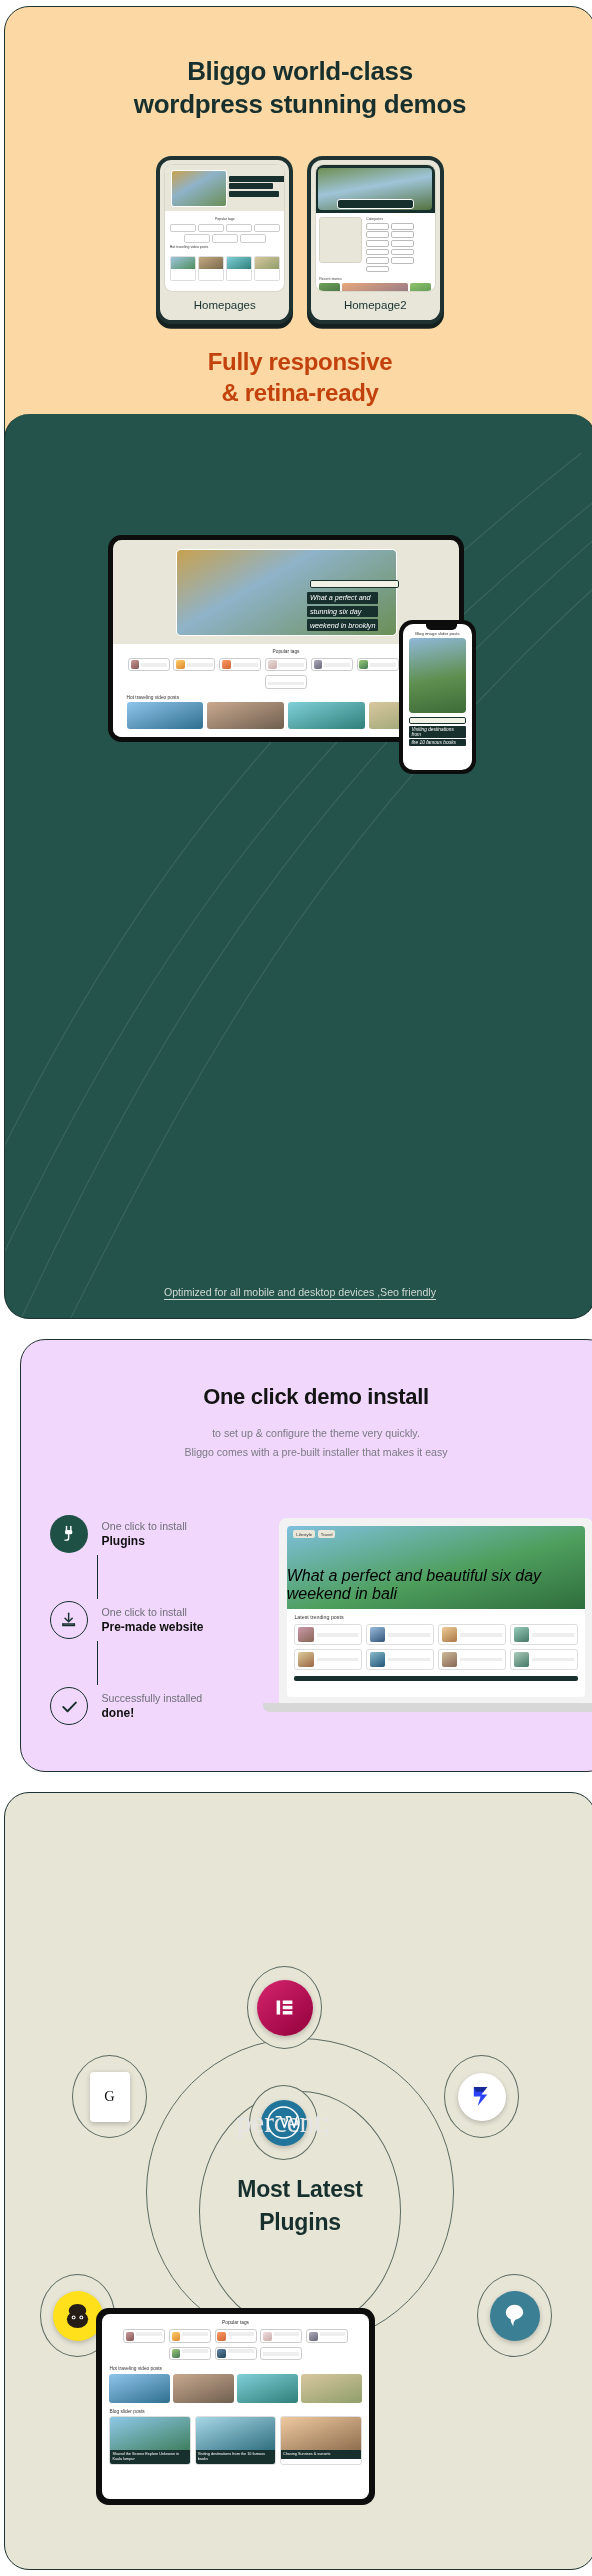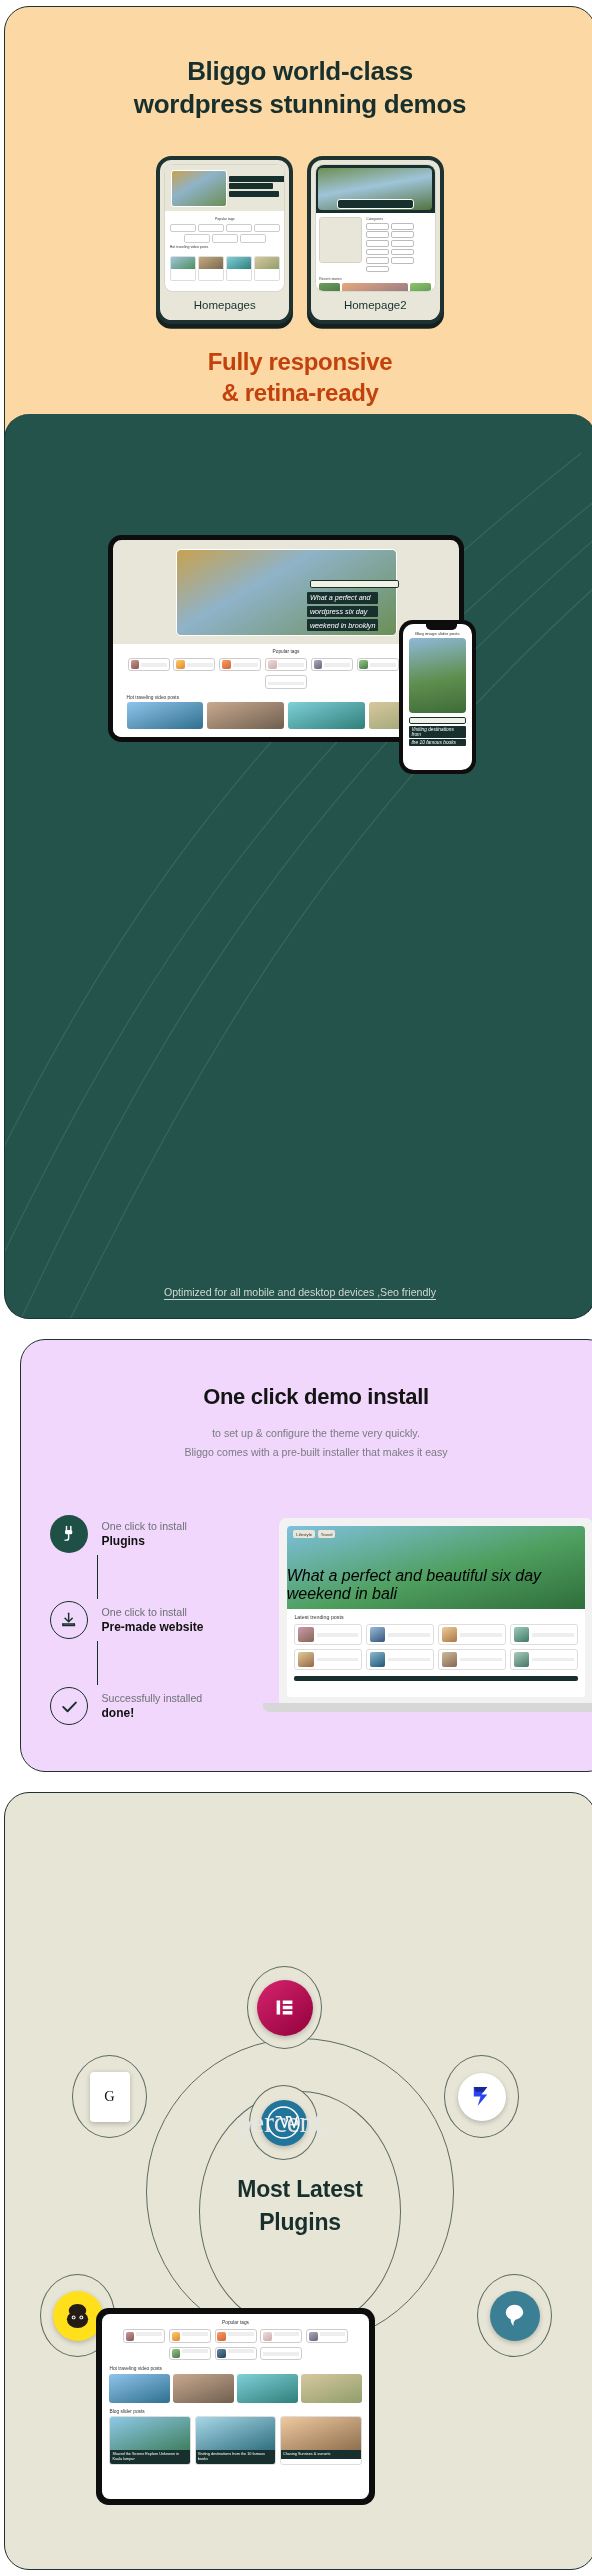--- a/index.html
+++ b/index.html
@@ -335,21 +335,21 @@
   <div class="opt-line">Optimized for all mobile and desktop devices ,Seo friendly</div>
 
 </div>
 
 <div id="devices">
   <div class="lap">
     <div class="big"></div>
     <div class="meta"></div>
     <div class="hl">
       <i>What a perfect and</i>
-      <i>wordpress six day</i>
+      <i>stunning six day</i>
       <i>weekend in brooklyn</i>
     </div>
     <div class="white">
       <div class="plbl">Popular tags</div>
       <div class="ptags">
         <div class="ptag">
             <b style="background:linear-gradient(150deg,#c99,#855)"></b>
             <s></s>
           </div>
         <div class="ptag">

